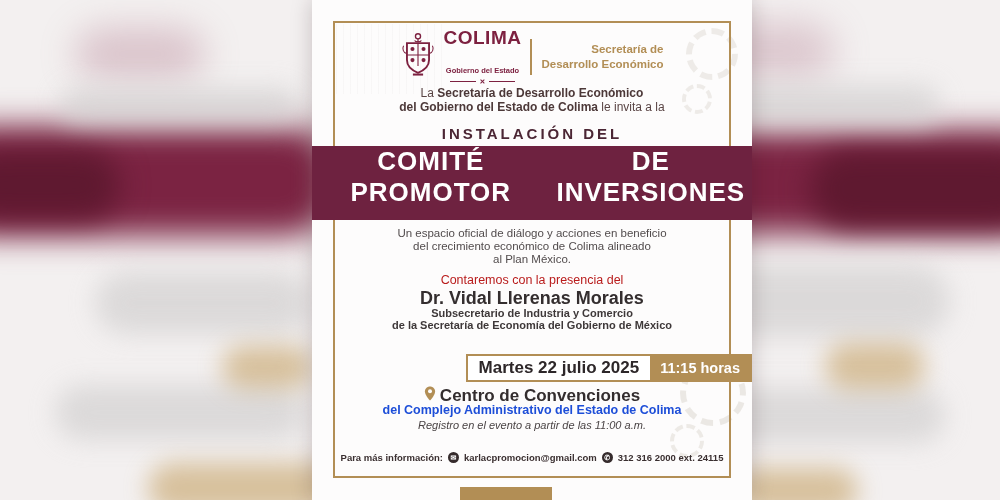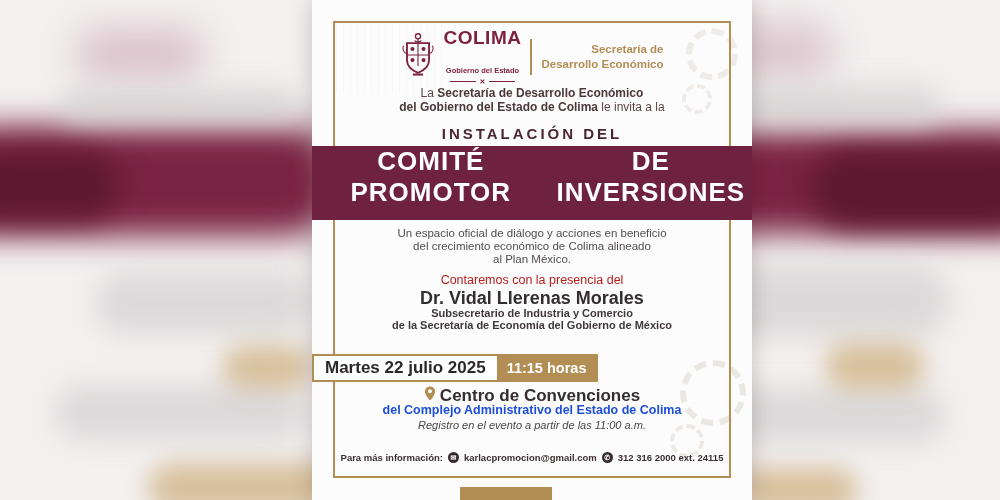--- a/index.html
+++ b/index.html
@@ -66,21 +66,21 @@
             flex-direction:row; justify-content:center; line-height:1.18;
             font-size:26px; font-weight:800; letter-spacing:1px; }
 
   .desc { top:227px; font-size:11.5px; font-weight:500; color:#524c4d; line-height:1.12; }
 
   .presence-intro { top:273px; font-size:12.5px; color:#b91c1c; }
   .speaker-name { top:288px; font-size:18px; font-weight:800; color:#342e2f; }
   .speaker-roles { top:307px; font-size:11px; font-weight:700; color:#3e3839; line-height:1.1; }
 
   
-  .schedule { top:354px; display:flex; justify-content:flex-start; }
+  .schedule { top:354px; display:flex; justify-content:flex-end; }
   .date-box { display:inline-flex; border:2px solid #b28e55; align-items:stretch; }
   .date-cell { background:#ffffff; padding:2px 11px; font-size:17px; font-weight:800; color:#2d2729; }
   .time-cell { background:#b28e55; padding:2px 10px; font-size:14.5px; font-weight:800; color:#ffffff;
                display:flex; align-items:center; }
 
   .venue-name { top:386px; font-size:17px; font-weight:800; color:#332d2e;
                 display:flex; justify-content:center; align-items:center; gap:4px; }
   .venue-detail { top:403px; font-size:12.5px; font-weight:800; color:#1d4ed8; }
   .registration { top:419px; font-size:11px; font-style:italic; font-weight:400; color:#4a4445; }
 

